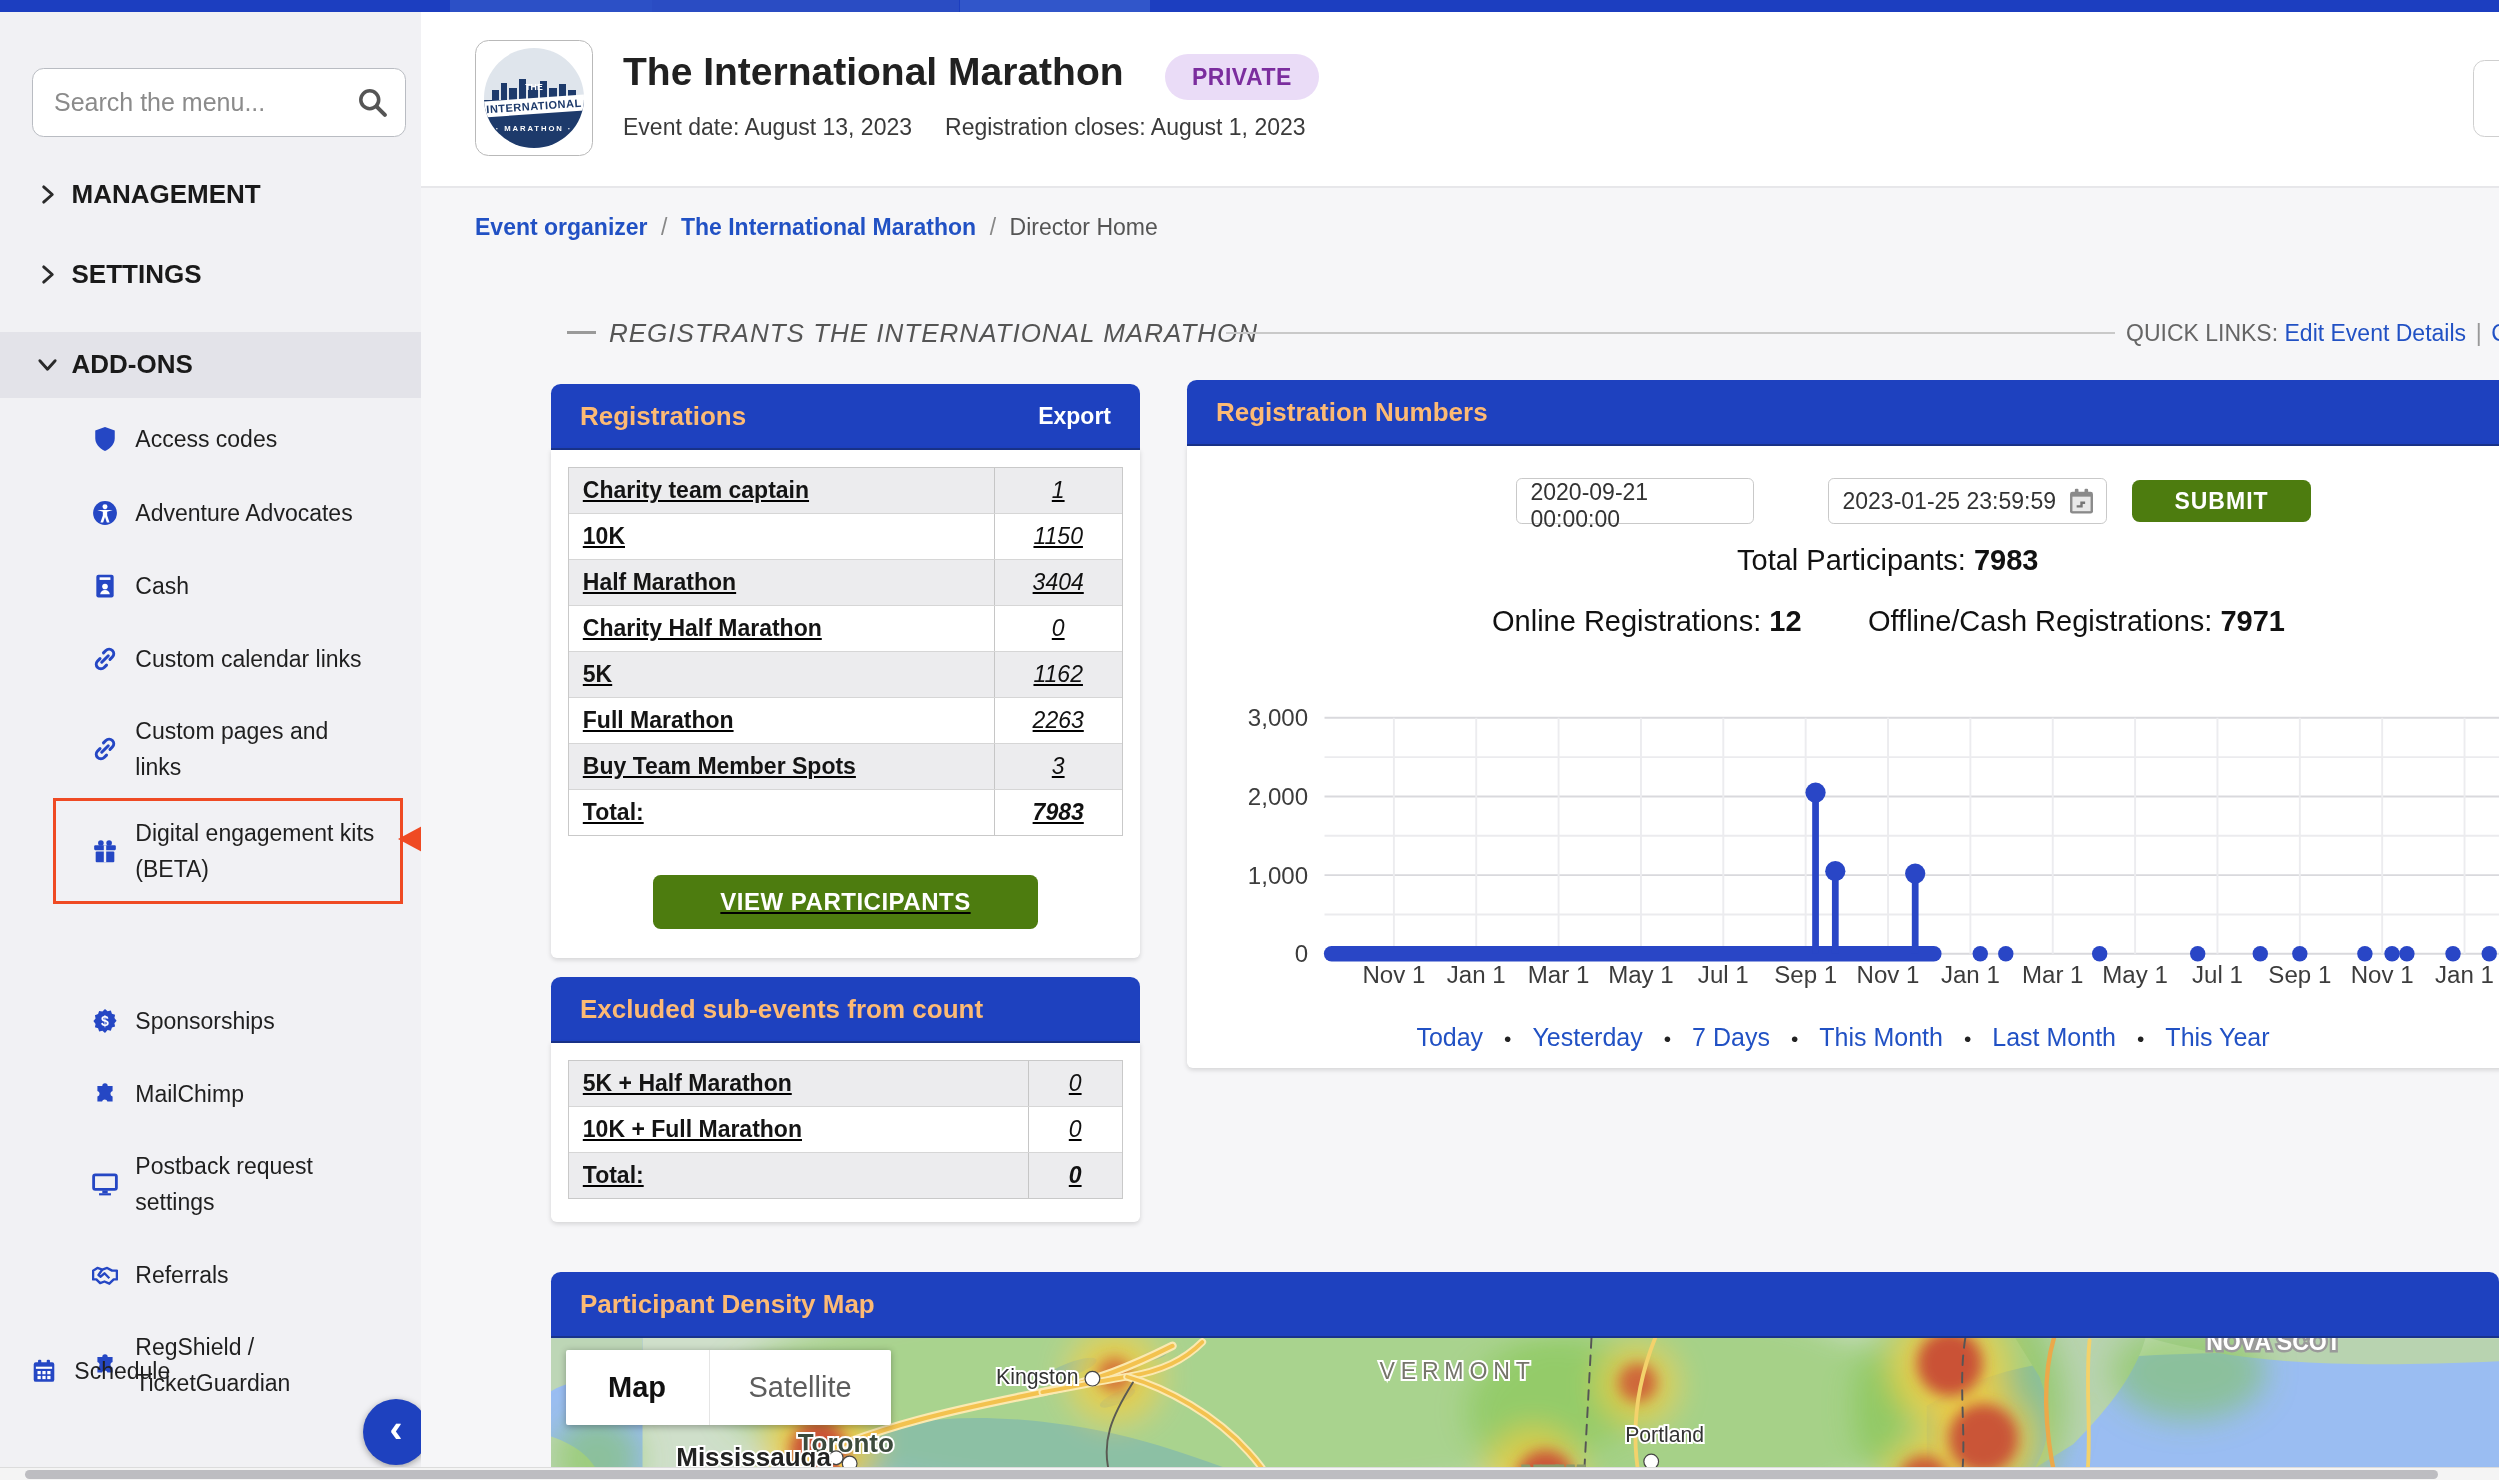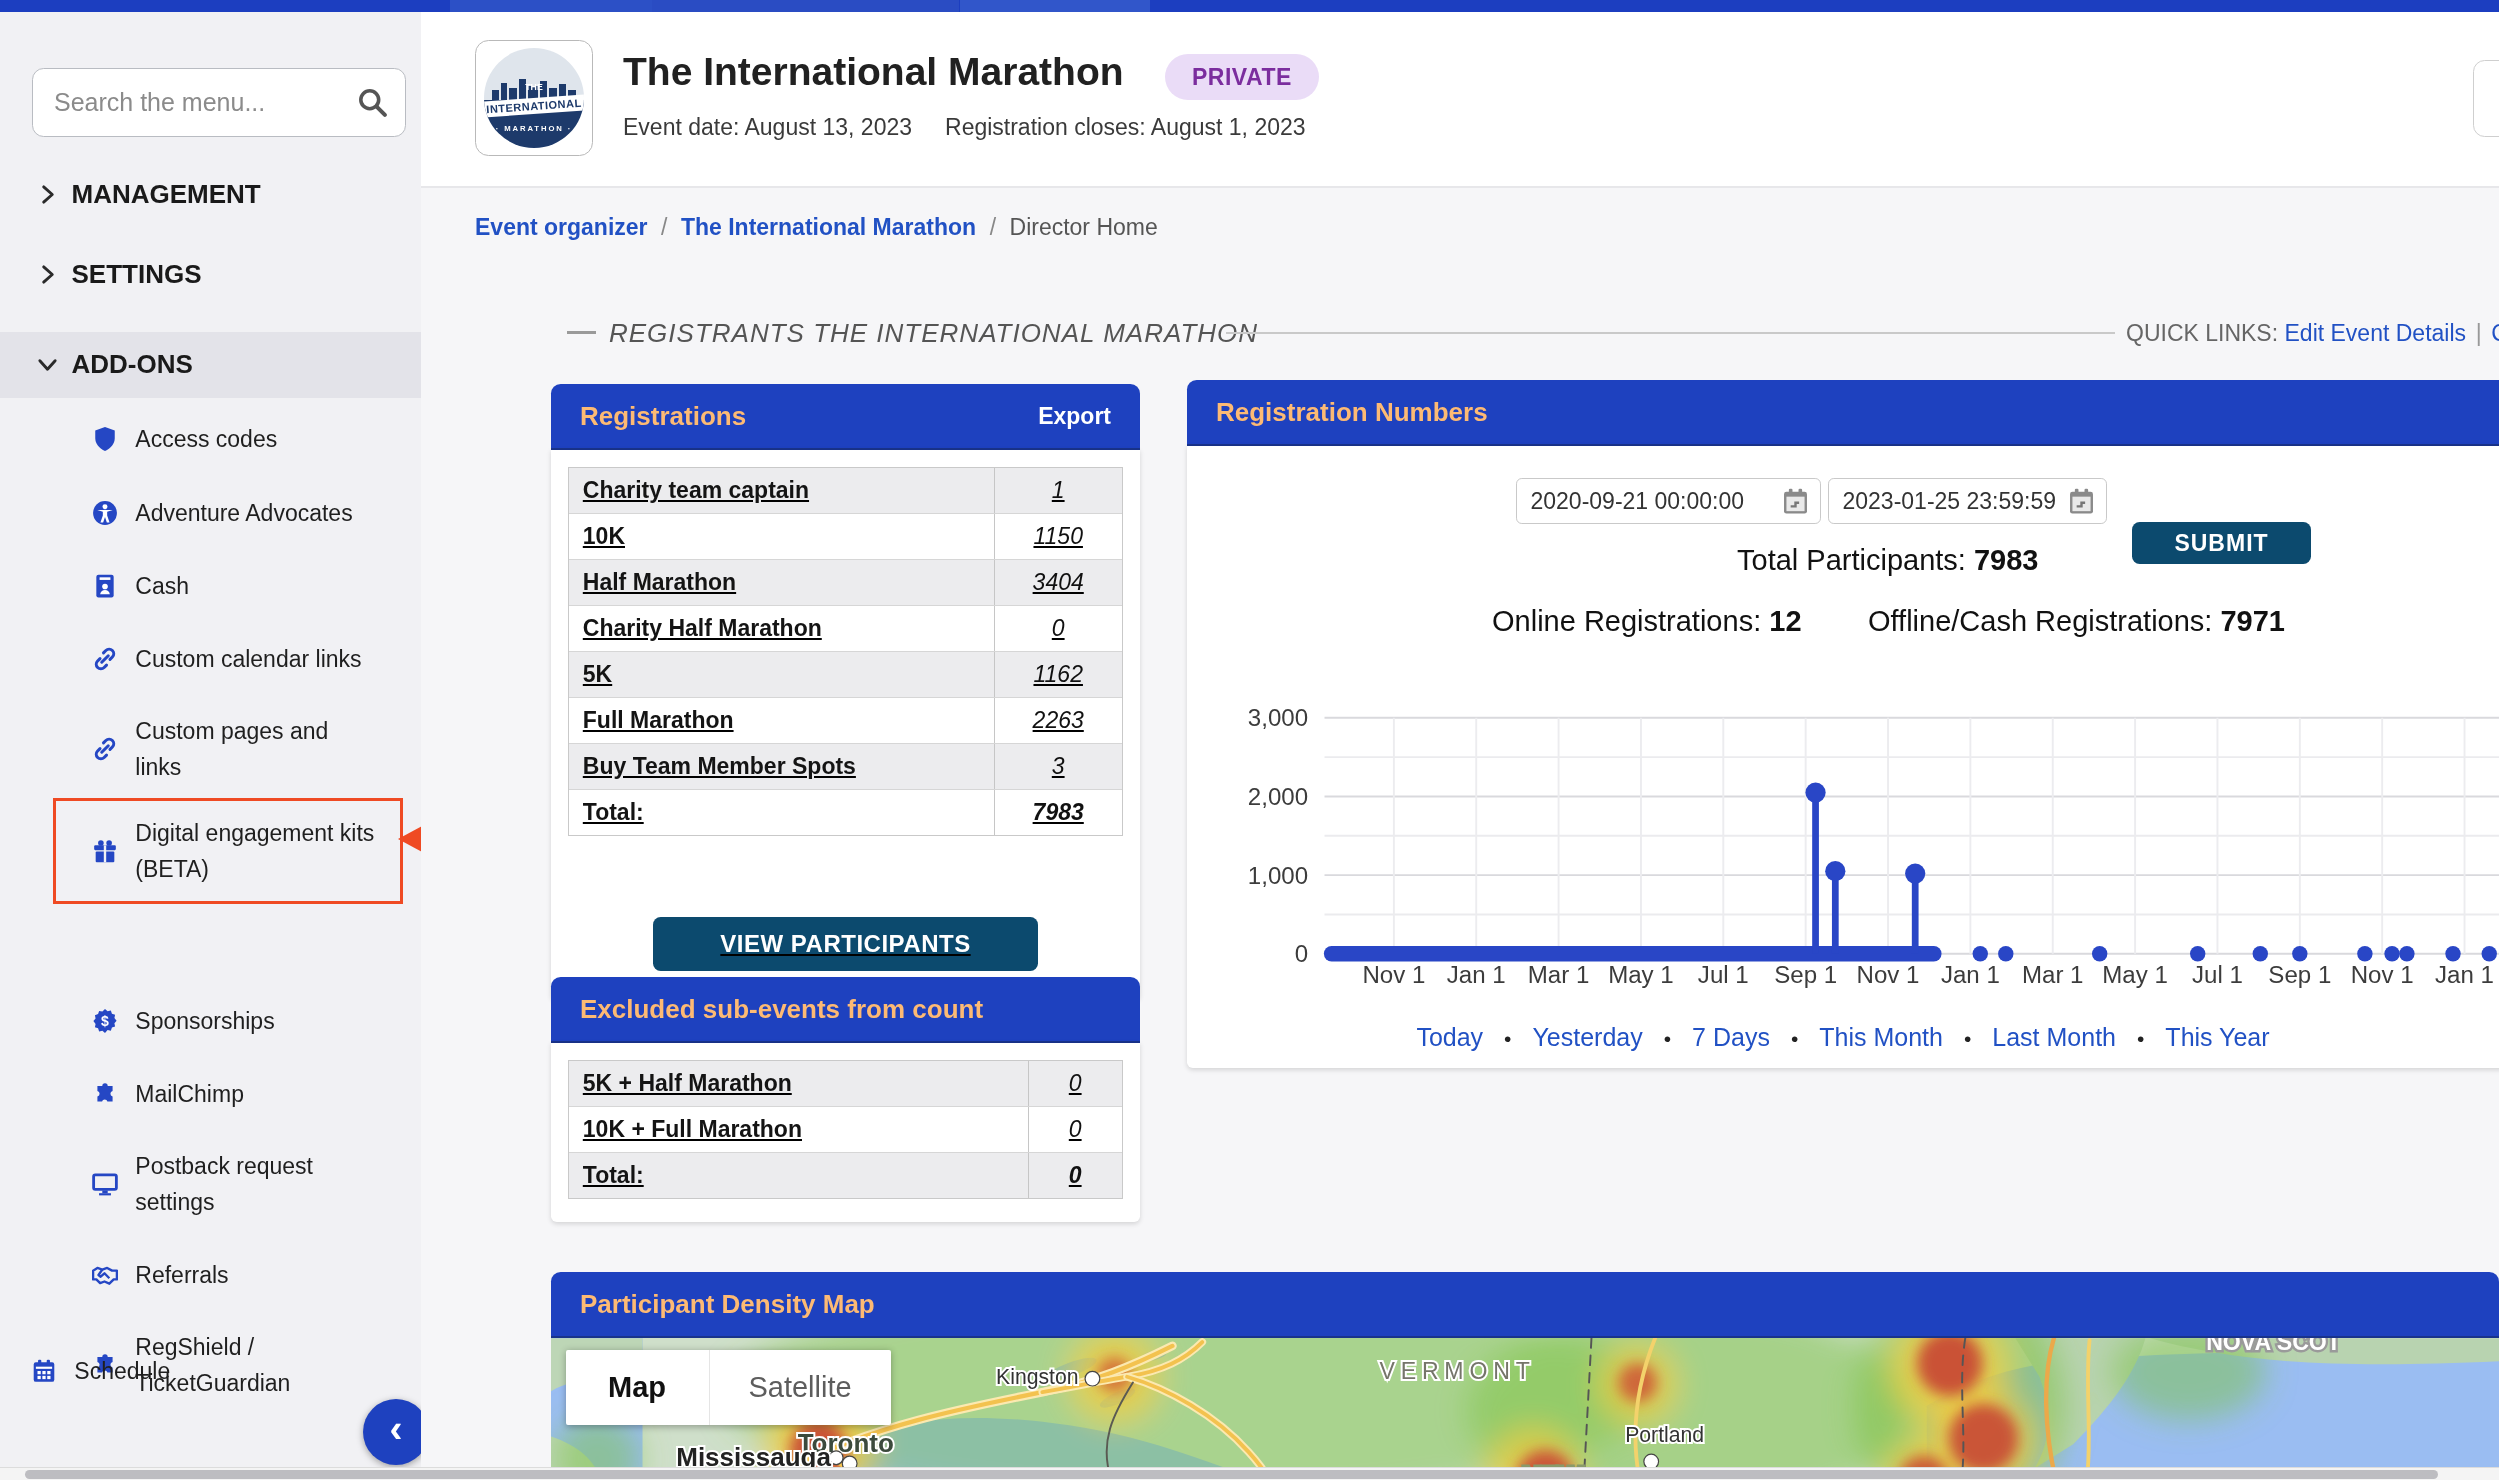--- a/index.html
+++ b/index.html
@@ -80,22 +80,22 @@
 
   .dtable{border:1px solid #c9c9c9;}
   .trow{display:flex;height:45px;align-items:center;border-bottom:1px solid #d6d6d6;font-size:23px;background:#fff;}
   .trow:last-child{border-bottom:none;}
   .trow.odd{background:#ececee;}
   .trow .lbl{flex:1;padding-left:13.5px;font-weight:bold;color:#141414;}
   .trow .val{border-left:1px solid #c6c6c6;text-align:center;font-style:italic;color:#111;align-self:stretch;display:flex;align-items:center;justify-content:center;}
   .valw132{width:127px;} .valw97{width:93px;}
   .trow.total .lbl,.trow.total .val{font-weight:bold;}
 
-  .btn-blue{background:#0c4a6e;color:#fff;font-weight:bold;border:none;border-radius:7.7px;
-    font-family:"Liberation Sans",sans-serif;letter-spacing:0.5px;cursor:pointer;display:flex;align-items:center;justify-content:center;margin-top:42px;}
+  .btn-blue{background:#4d7c0f;color:#fff;font-weight:bold;border:none;border-radius:7.7px;
+    font-family:"Liberation Sans",sans-serif;letter-spacing:0.5px;cursor:pointer;display:flex;align-items:center;justify-content:center;}
 
   .date-input{position:absolute;height:46px;background:#fff;border:1.9px solid #c9c9c9;border-radius:5.8px;box-sizing:border-box;
     display:flex;align-items:center;justify-content:space-between;padding:0 9.6px 0 13.5px;font-size:23px;color:#333;cursor:text;}
   .cal-icon{width:29px;height:29px;}
 
   .stat-line{position:absolute;font-size:29px;color:#111;white-space:nowrap;}
   .stat-line b{font-weight:bold;}
 
   .range-links{position:absolute;left:1187px;top:1023px;width:1312px;text-align:center;font-size:25px;white-space:nowrap;}
   .range-links a{color:#2151c4;text-decoration:none;cursor:pointer;}
@@ -385,21 +385,21 @@
     </div>
   </div>
 
   <div class="panel" style="left:1187px;top:380px;width:1330px;">
     <div class="panel-header">
       <span class="ph-title">Registration Numbers</span>
     </div>
     <div class="panel-body" style="height:622px;"></div>
   </div>
 
-  <div class="date-input" style="left:1516px;top:478px;width:305px;">
+  <div class="date-input" style="left:1516px;top:478px;width:238px;flex-direction:column;">
     <span>2020-09-21 00:00:00</span>
     <svg class="cal-icon" viewBox="0 0 24 24">
       <rect x="2.5" y="4" width="19" height="18" rx="2" fill="#8a8a8a"></rect>
         <rect x="6.5" y="1.5" width="3" height="5" rx="1" fill="#8a8a8a"></rect>
         <rect x="14.5" y="1.5" width="3" height="5" rx="1" fill="#8a8a8a"></rect>
       <rect x="4.5" y="8" width="15" height="12" fill="#e9e9e9"></rect>
         <path d="M8 16h4v-3h3" fill="none" stroke="#777" stroke-width="2"></path>
     </svg>
   </div>
   <div class="date-input" style="left:1828px;top:478px;width:279px;">

